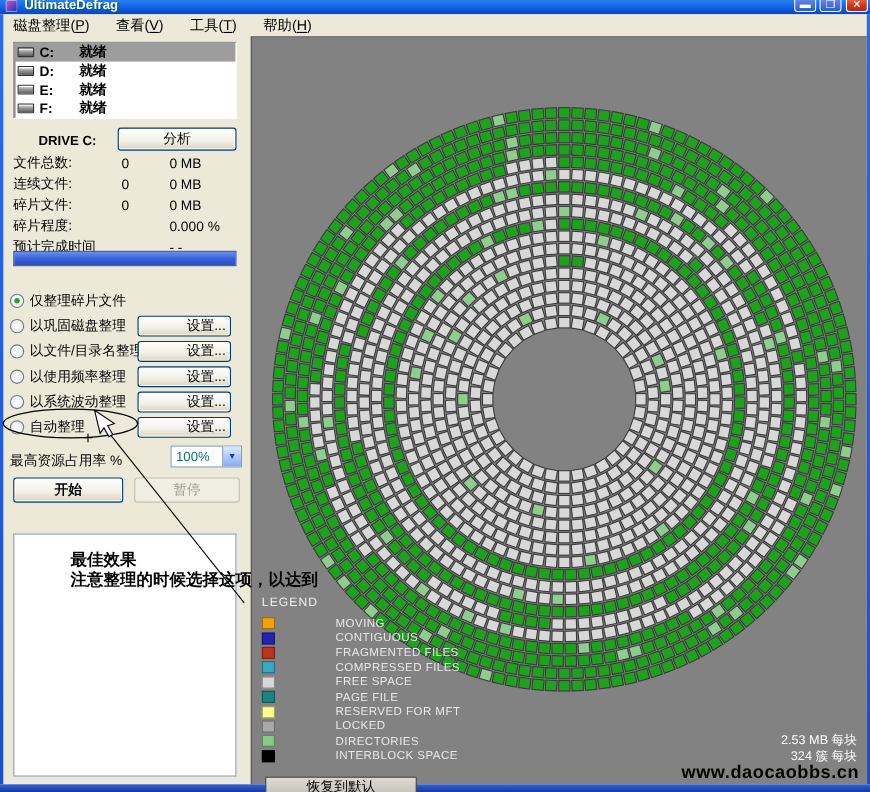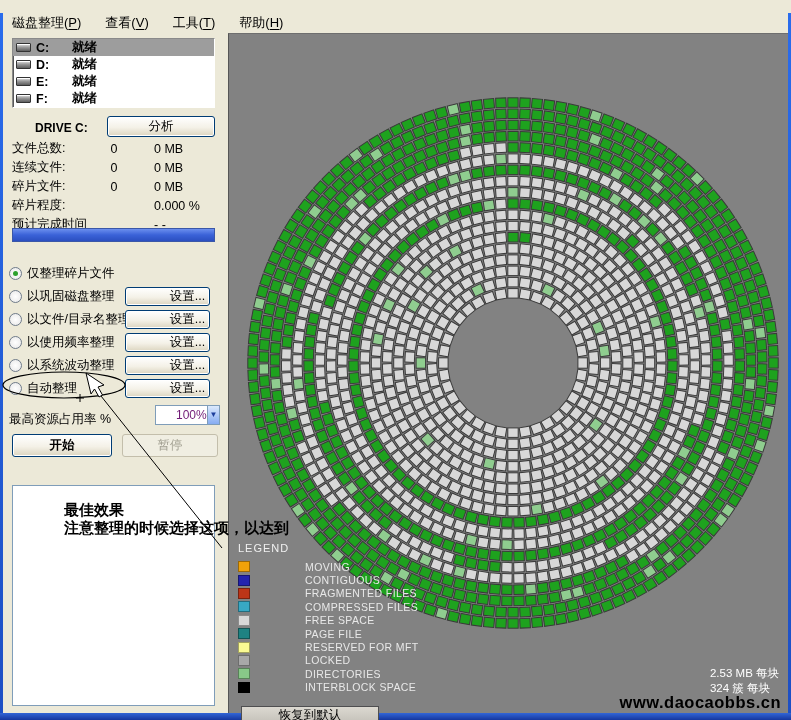--- a/index.html
+++ b/index.html
@@ -50,50 +50,57 @@
   .progress{position:absolute;left:9px;top:195px;width:203px;height:14px;border:1px solid #3a57a8;
     background:linear-gradient(#6b8fee,#3a62d8 50%,#2b4fc0);}
   .opt-row{position:absolute;left:6px;width:215px;height:21px;display:flex;align-items:center;color:#000;}
   .radio{width:13px;height:13px;border-radius:50%;border:1px solid #6f7b8a;background:radial-gradient(#fff,#e6e6e6);
     margin-right:5px;position:relative;flex:none;}
   .radio.on::after{content:"";position:absolute;left:3px;top:3px;width:5px;height:5px;border-radius:50%;background:#2ca02c;}
   .btn-settings{position:absolute;left:122px;width:85px;height:19px;padding-left:40px;}
   .res-label{position:absolute;left:6px;top:378px;color:#000;}
   .dropdown{position:absolute;left:152px;top:372px;width:65px;height:20px;border:1px solid #7F9DB9;background:#fff;
     display:flex;align-items:center;}
-  .dd-value{flex:1;padding-left:20px;font-size:12px;color:#701a75;}
+  .dd-value{flex:1;padding-left:4px;font-size:12px;color:#0f766e;}
   .dd-arrow{width:17px;height:18px;border-left:1px solid #7F9DB9;background:linear-gradient(#dceafd,#86acf2);
     color:#1c3e9c;font-size:8px;line-height:18px;text-align:center;}
   .btn-start{position:absolute;left:9px;top:401px;width:100px;height:23px;font-weight:bold;}
   .btn-pause{position:absolute;left:119px;top:401px;width:96px;height:23px;border:1px solid #c3beab;border-radius:3px;
     background:#f0eee2;color:#a09e90;display:flex;align-items:center;justify-content:center;font-size:12.5px;}
   .white-box{position:absolute;left:9px;top:452px;width:203px;height:221px;background:#fff;border:1px solid #7F9DB9;}
   
   .disk-area{position:absolute;left:228px;top:33px;width:560px;height:680px;background:#828282;
     border-left:1px solid #565656;border-top:1px solid #6e6e6e;}
   .disk-svg{position:absolute;left:0;top:0;z-index:1;}
   .legend{position:absolute;left:9px;top:508px;z-index:2;}
   .legend-title{color:#f0f0f0;font-size:11px;letter-spacing:1px;margin-bottom:6px;}
   .legend-row{display:flex;align-items:center;height:13.4px;}
   .legend-swatch{width:12px;height:11px;border:1px solid rgba(0,0,0,.35);flex:none;}
   .legend-label{margin-left:19px;color:#e8e8e8;font-size:10.5px;letter-spacing:.4px;white-space:nowrap;padding-left:36px;}
-  .disk-info{position:absolute;right:9px;top:632px;text-align:left;color:#fff;font-size:11.5px;line-height:15px;z-index:2;}
+  .disk-info{position:absolute;right:9px;top:632px;text-align:right;color:#fff;font-size:11.5px;line-height:15px;z-index:2;}
   .watermark{position:absolute;right:7px;top:659px;color:#000;font-weight:bold;font-size:16.5px;letter-spacing:.5px;z-index:2;}
   .btn-restore{position:absolute;left:12px;top:672px;width:138px;height:19px;z-index:2;border:1px solid #4e4e50;
     background:linear-gradient(#dcd9d1,#c2bfb7);color:#000;display:flex;align-items:center;justify-content:center;font-size:12.5px;}
   
   .anno-svg{position:absolute;left:0;top:0;z-index:5;pointer-events:none;}
   .anno-text{position:absolute;left:64px;top:501px;z-index:6;color:#000;font-weight:bold;font-size:15px;
     line-height:18px;white-space:nowrap;pointer-events:none;}
 </style>
 </head>
 <body>
 
 <div class="window">
 
+  <div class="titlebar">
+    <span class="title-icon"></span>
+    <span class="title-text">UltimateDefrag</span>
+    <span class="winbtn min">▬</span>
+    <span class="winbtn max">❐</span>
+    <span class="winbtn close">✕</span>
+  </div>
 
   <div class="menubar" id="menubar">
       <span class="menu-item"><span>磁盘整理(</span><u>P</u><span>)</span></span>
       <span class="menu-item"><span>查看(</span><u>V</u><span>)</span></span>
       <span class="menu-item"><span>工具(</span><u>T</u><span>)</span></span>
       <span class="menu-item"><span>帮助(</span><u>H</u><span>)</span></span>
     </div>
 
   <div class="left-panel">
     <div class="drive-list" id="drivelist">

